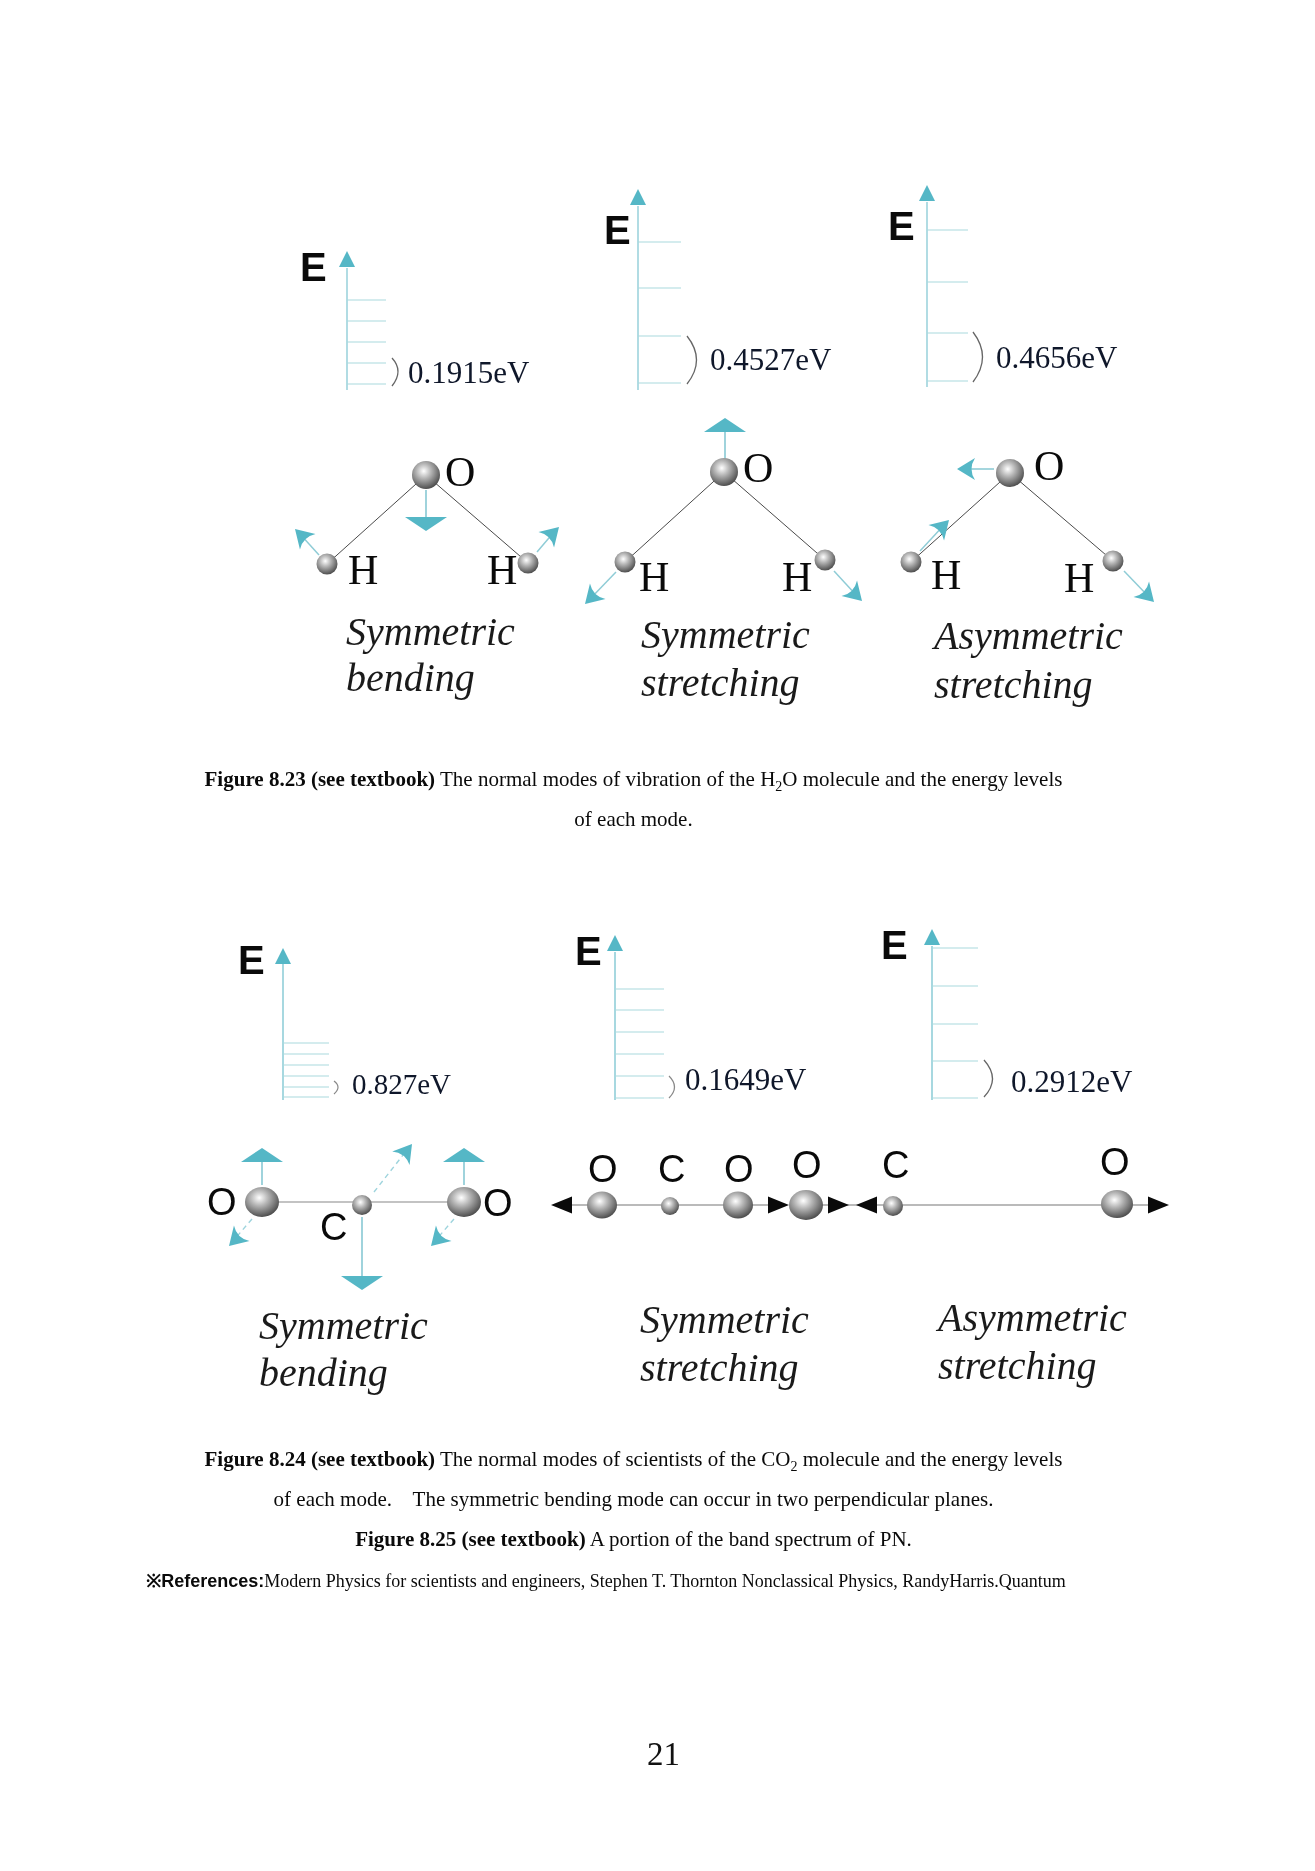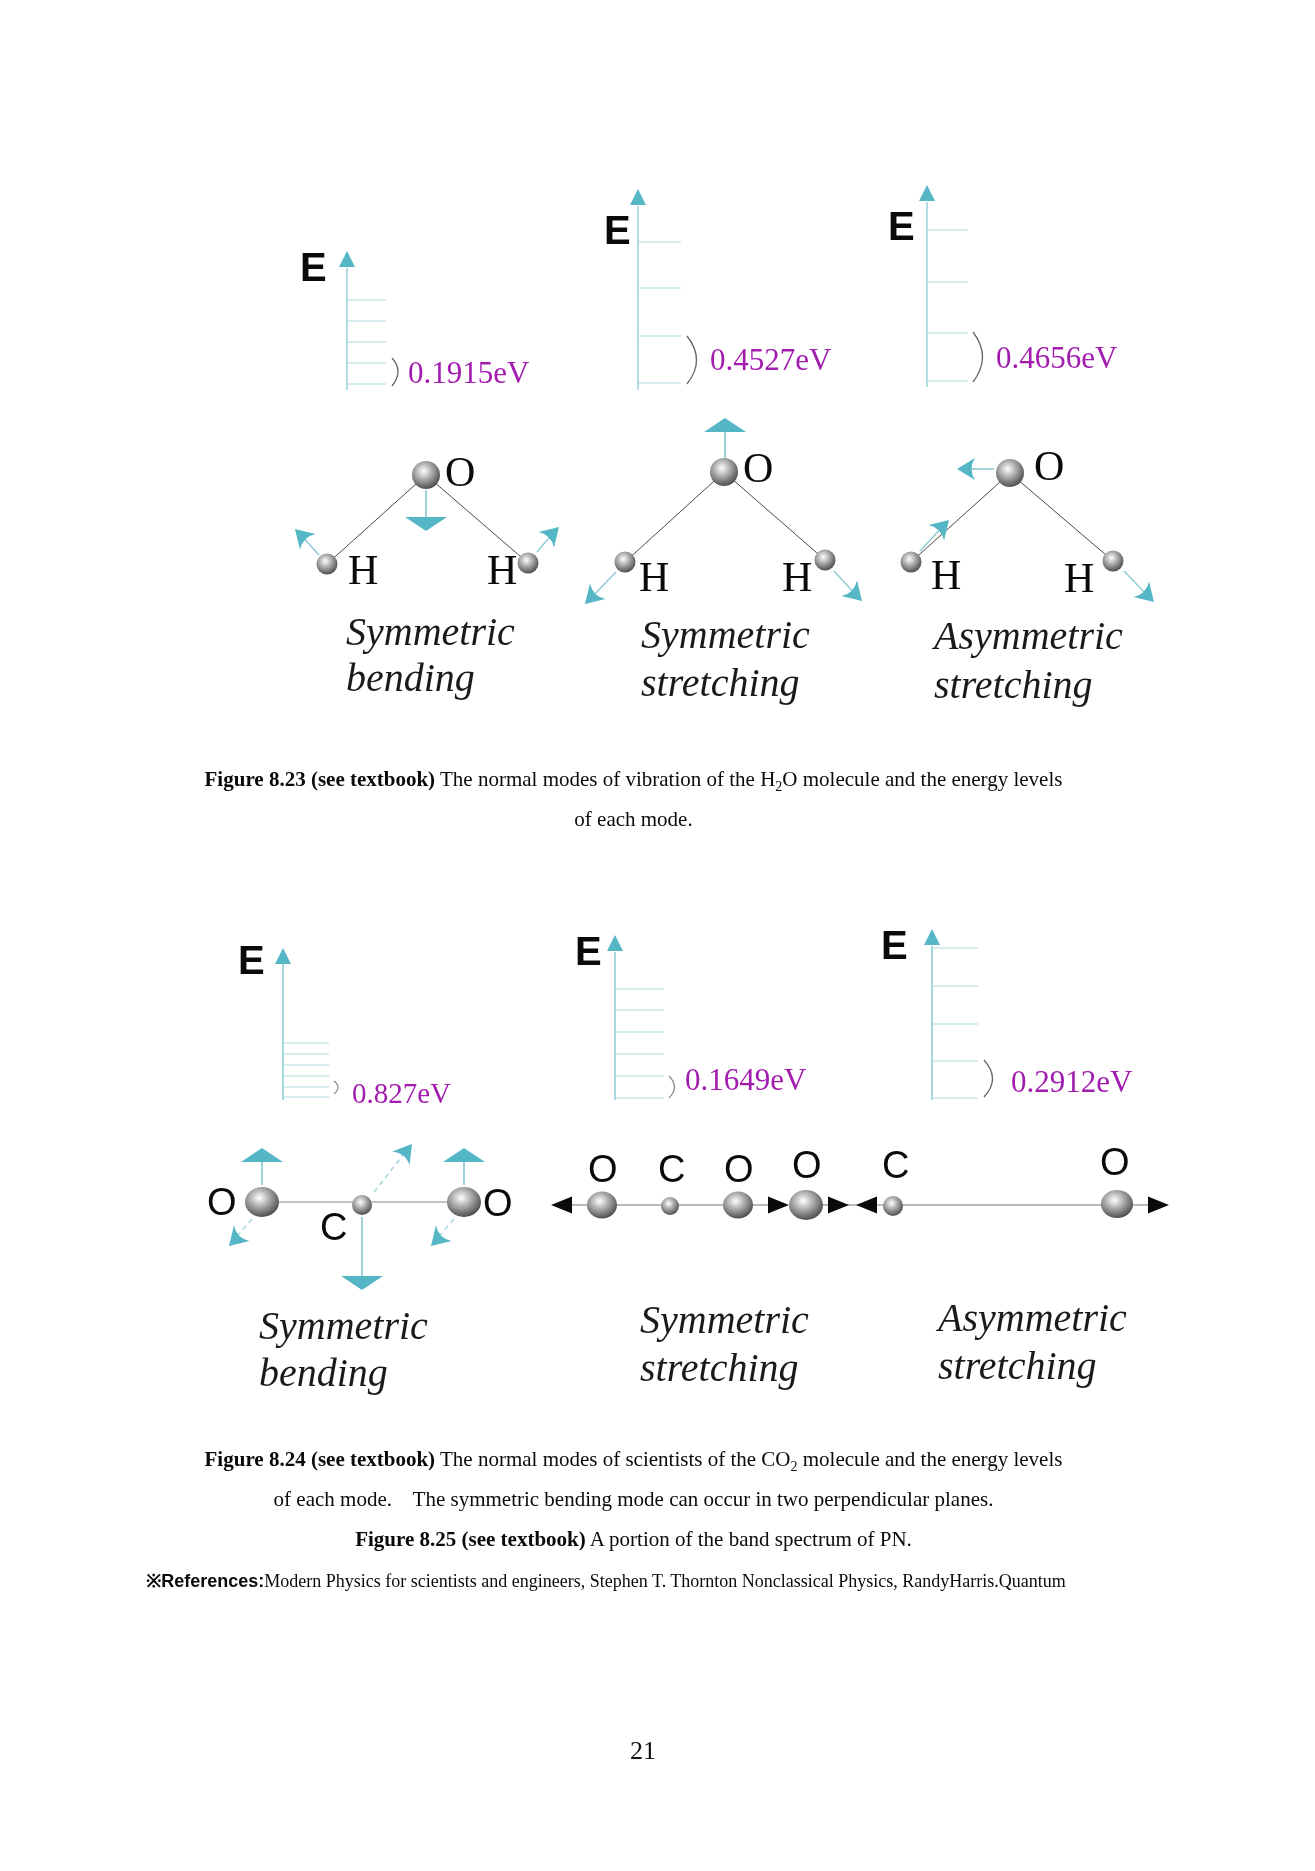--- a/index.html
+++ b/index.html
@@ -1,31 +1,31 @@
 <!DOCTYPE html>
 <html><head>
 <meta charset="utf-8">
 <style>
   html,body{margin:0;padding:0;background:#e8e8e8;}
   .page{position:relative;width:1315px;height:1871px;background:#ffffff;margin:0 auto;overflow:hidden;
         font-family:"Liberation Serif", serif;color:#111;}
   svg.layer{position:absolute;left:0;top:0;z-index:1;}
   .txt{position:absolute;z-index:2;white-space:nowrap;}
   .elabel{font-family:"Liberation Sans", sans-serif;font-weight:bold;font-size:40px;color:#0a0a0a;line-height:1;}
-  .ev{font-size:31px;color:#a21caf;line-height:1;}
-  .ev-small{font-size:29px;margin-top:9px;}
+  .ev{font-size:31px;color:#0f172a;line-height:1;}
+  .ev-small{font-size:29px;}
   .atom-serif{font-size:42px;color:#0a0a0a;line-height:1;}
   .atom-sans{font-family:"Liberation Sans", sans-serif;font-size:38px;color:#0a0a0a;line-height:1;}
   .mode{font-size:40px;color:#1a1a1a;line-height:1;font-style:italic;}
   .caption{position:absolute;z-index:2;width:1267px;text-align:center;font-size:21px;color:#0a0a0a;line-height:1.25;white-space:pre-wrap;}
   .caption b{font-weight:bold;}
   sub.cap{font-size:14px;}
   .refs{position:absolute;z-index:2;width:1212px;text-align:center;font-size:18px;color:#0a0a0a;}
   .ref-prefix{font-family:"Liberation Sans", sans-serif;font-weight:bold;}
-  .pagenum{font-size:26px;}
+  .pagenum{font-size:33px;margin-left:17px;}
 </style>
 </head>
 <body>
 
 <div class="page">
 
   <svg class="layer" width="1315" height="1871" viewBox="0 0 1315 1871">
     <defs>
       <radialGradient id="atomG" cx="0.42" cy="0.36" r="0.75">
         <stop offset="0%" stop-color="#ffffff"></stop>

